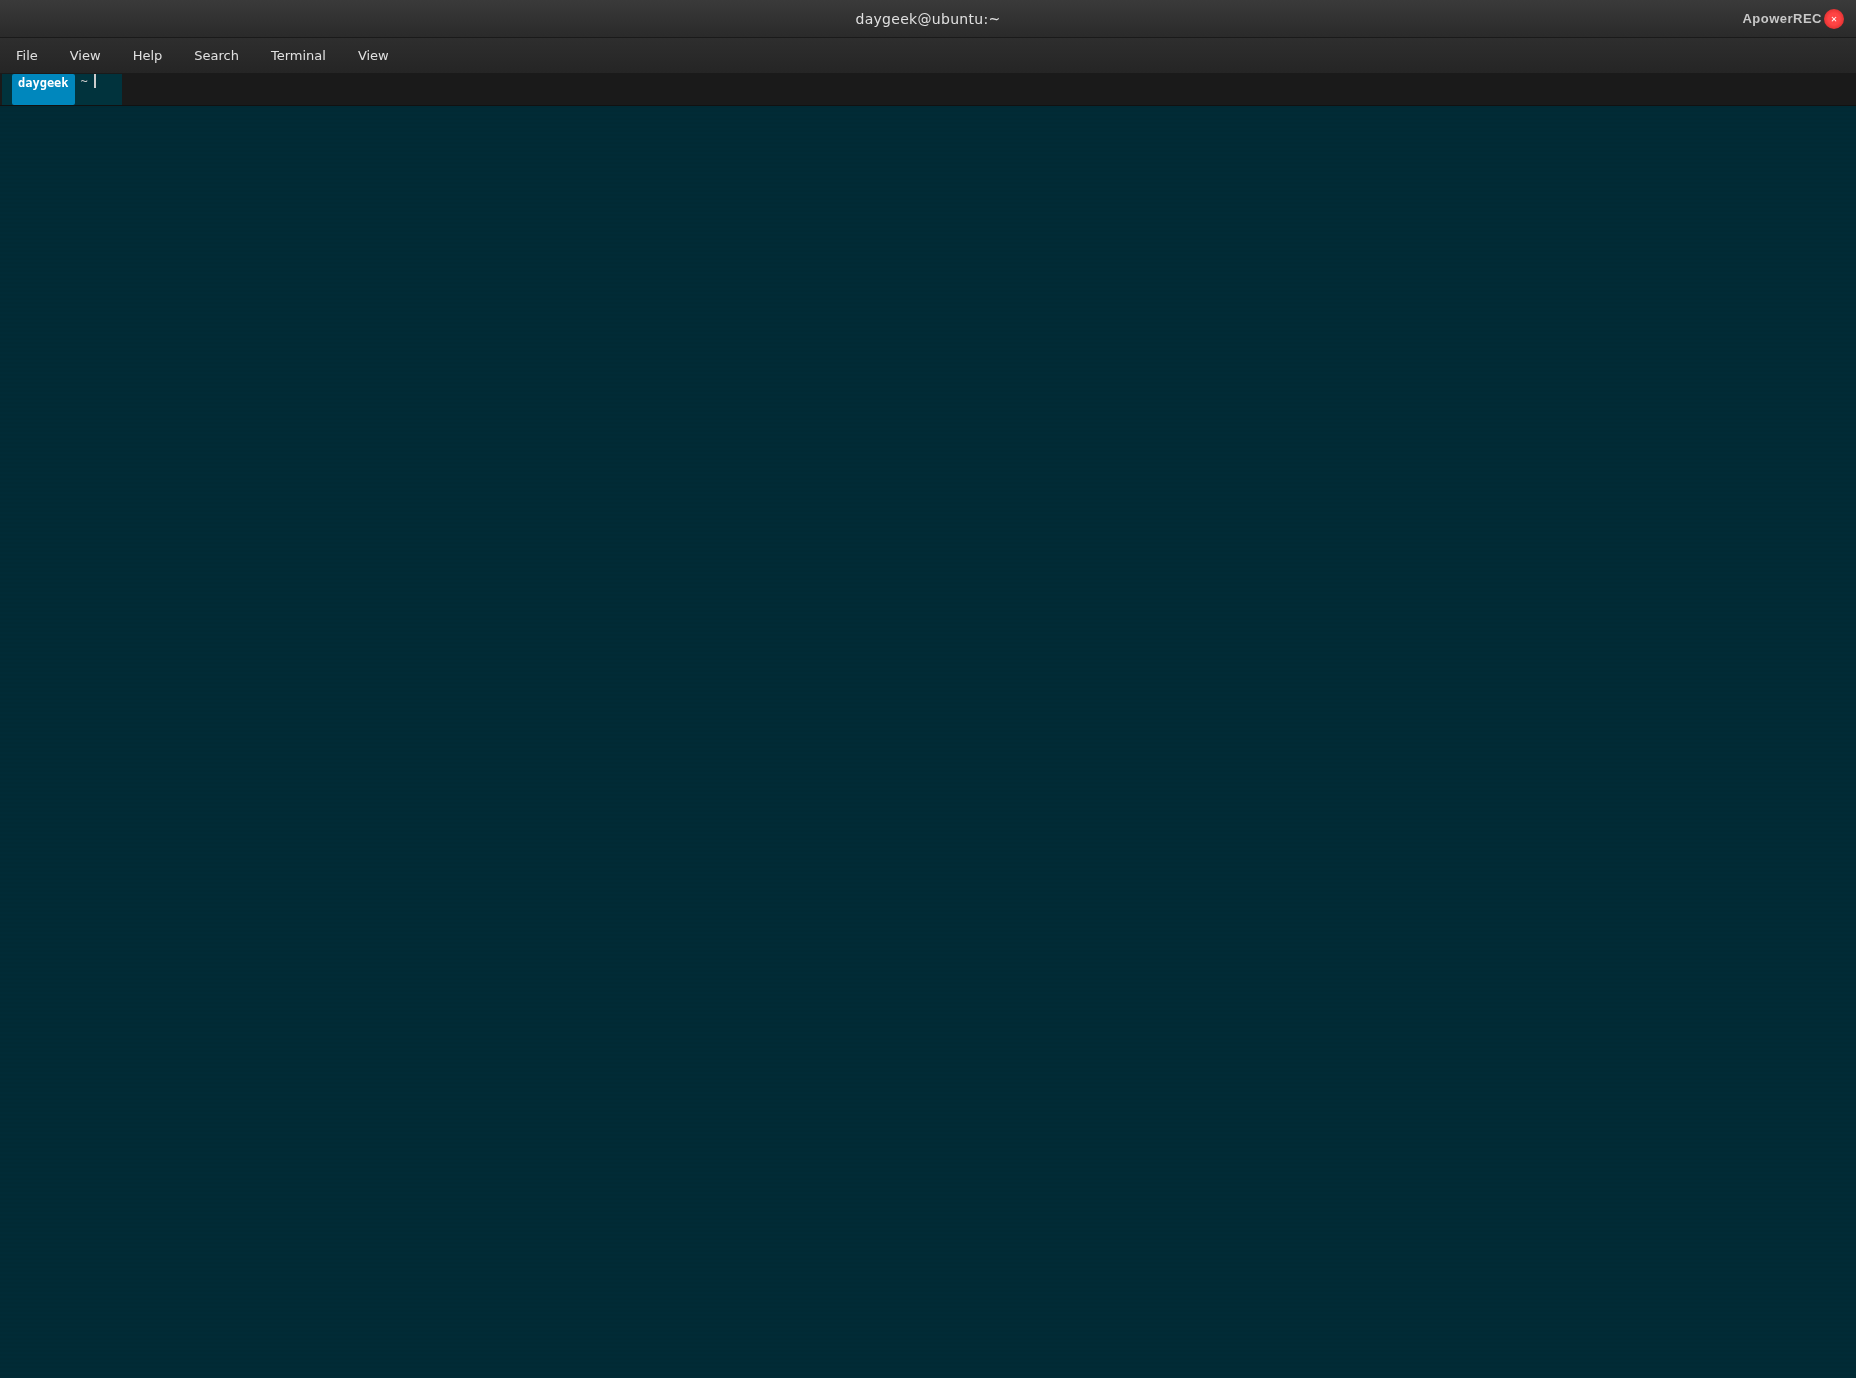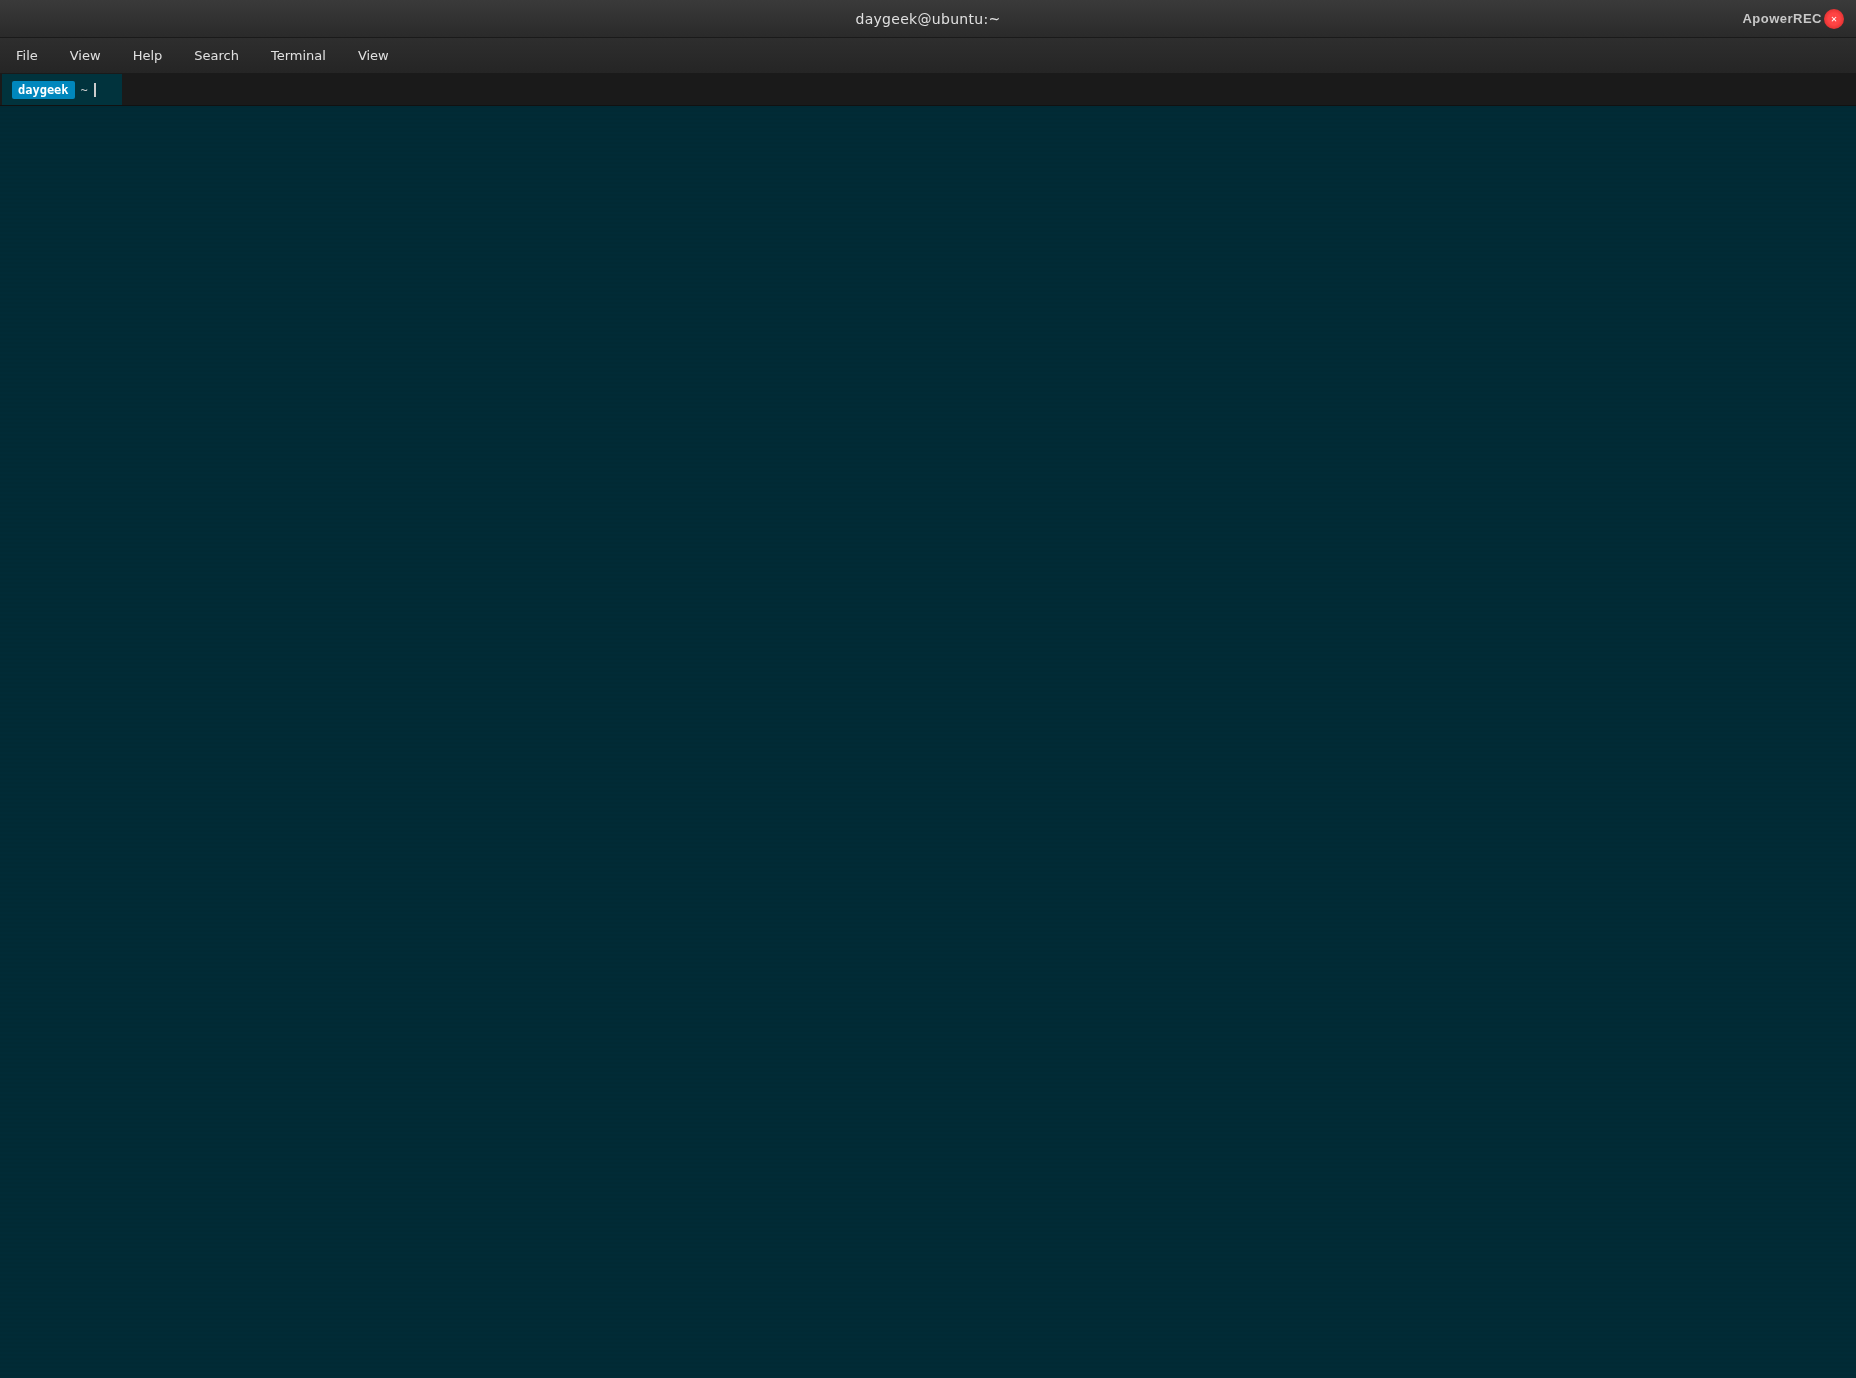--- a/index.html
+++ b/index.html
@@ -102,21 +102,20 @@
       background: #1a1a1a;
       display: flex;
       align-items: stretch;
       padding: 0 2px;
       flex-shrink: 0;
       border-bottom: 1px solid #111;
     }
 
     .tab {
       display: flex;
-      align-items: center;
       gap: 6px;
       padding: 0 10px;
       cursor: pointer;
       user-select: none;
       min-width: 120px;
     }
 
     .tab.active {
       background: #01333d;
     }

